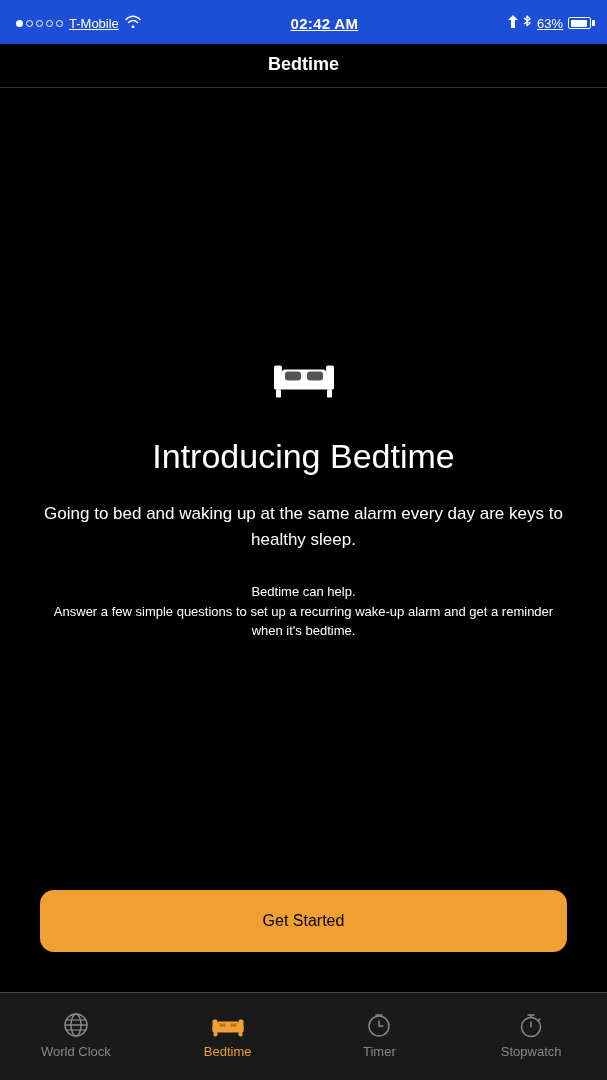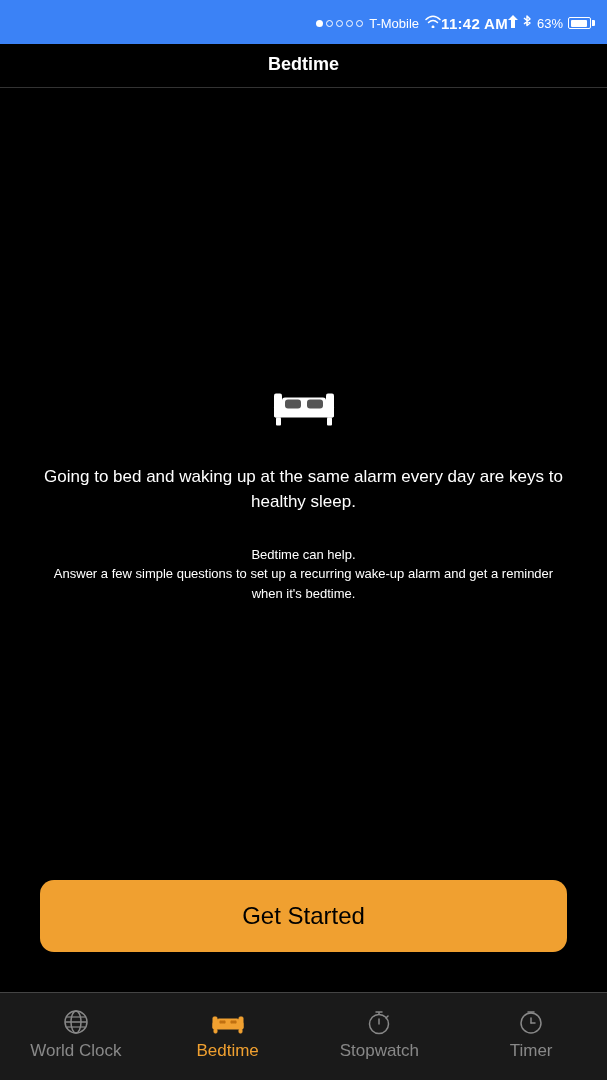--- a/index.html
+++ b/index.html
@@ -15,26 +15,27 @@
       font-family: -apple-system, 'Helvetica Neue', Helvetica, Arial, sans-serif;
       color: #fff;
       overflow: hidden;
       display: flex;
       flex-direction: column;
     }
 
     
     .status-bar {
       display: flex;
-      justify-content: flex-end;
+      justify-content: space-between;
       align-items: center;
       padding: 8px 16px 6px;
-      background: #3b82f6;
+      background: #1d4ed8;
       height: 44px;
       flex-shrink: 0;
+      text-decoration: underline;
     }
 
     .status-left {
       display: flex;
       align-items: center;
       gap: 6px;
       font-size: 13px;
       font-weight: 500;
     }
 
@@ -133,21 +134,21 @@
       padding: 0 40px 40px;
       flex-shrink: 0;
     }
 
     .get-started-btn {
       width: 100%;
       background: #f0a030;
       border: none;
       border-radius: 14px;
       padding: 22px 0;
-      font-size: 24px;
+      font-size: 16px;
       font-weight: 500;
       color: #000;
       cursor: pointer;
       display: block;
       text-align: center;
     }
 
     
     .tab-bar {
       background: #1a1a1a;
@@ -171,21 +172,21 @@
 
     .tab-icon {
       width: 28px;
       height: 28px;
       display: flex;
       align-items: center;
       justify-content: center;
     }
 
     .tab-label {
-      font-size: 17px;
+      font-size: 13px;
       color: #888;
     }
 
     .tab-item.active .tab-label {
       color: #f0a030;
     }
 
     .tab-item.active .tab-icon svg path,
     .tab-item.active .tab-icon svg circle,
     .tab-item.active .tab-icon svg rect,
@@ -247,21 +248,21 @@
     </div>
     <span>T-Mobile</span>
     <span>
       <svg width="16" height="13" viewBox="0 0 16 13" fill="white">
         <path d="M8 10.5 C8.8 10.5 9.5 11.2 9.5 12 C9.5 12.8 8.8 13.5 8 13.5 C7.2 13.5 6.5 12.8 6.5 12 C6.5 11.2 7.2 10.5 8 10.5Z"></path>
         <path d="M3.5 7.5 C4.9 6.1 6.4 5.4 8 5.4 C9.6 5.4 11.1 6.1 12.5 7.5" stroke="white" stroke-width="1.5" fill="none" stroke-linecap="round"></path>
         <path d="M1 4.5 C3 2.4 5.4 1.2 8 1.2 C10.6 1.2 13 2.4 15 4.5" stroke="white" stroke-width="1.5" fill="none" stroke-linecap="round"></path>
       </svg>
     </span>
   </div>
-  <div class="status-center">11:42 AM</div>
+  <div class="status-center">02:42 AM</div>
   <div class="status-right">
     <span>
       <svg width="10" height="13" viewBox="0 0 10 13" fill="white">
         <path d="M5 0 L10 5 L7 5 L7 13 L3 13 L3 5 L0 5 Z"></path>
       </svg>
     </span>
     <span>
       <svg width="9" height="13" viewBox="0 0 9 13" fill="white">
         <polyline points="1,3 7,8 4,10.5 4,1 7,4 1,9" stroke="white" stroke-width="1.5" fill="none" stroke-linejoin="round"></polyline>
       </svg>
@@ -293,20 +294,21 @@
 
       <rect x="16" y="22" width="16" height="9" rx="3" fill="#555"></rect>
 
       <rect x="38" y="22" width="16" height="9" rx="3" fill="#555"></rect>
 
       <rect x="7" y="40" width="5" height="8" rx="1" fill="white"></rect>
       <rect x="58" y="40" width="5" height="8" rx="1" fill="white"></rect>
     </svg>
   </div>
 
+  <h1 class="intro-title">Introducing Bedtime</h1>
 
   <p class="intro-text">Going to bed and waking up at the same alarm every day are keys to healthy sleep.</p>
 
   <p class="bedtime-help-text">
     Bedtime can help.<br>
     Answer a few simple questions to set up a recurring wake-up alarm and get a reminder when it's bedtime.
   </p>
 </div>
 
 <div class="button-area">
@@ -346,36 +348,36 @@
         <rect x="2" y="20" width="3" height="4" rx="1" fill="#f0a030"></rect>
         <rect x="27" y="20" width="3" height="4" rx="1" fill="#f0a030"></rect>
       </svg>
     </div>
     <span class="tab-label">Bedtime</span>
   </div>
 
   <div class="tab-item">
     <div class="tab-icon">
       <svg width="28" height="28" viewBox="0 0 28 28" fill="none">
+        <circle cx="14" cy="15" r="10" stroke="#888" stroke-width="1.5"></circle>
+        <line x1="14" y1="10" x2="14" y2="15" stroke="#888" stroke-width="1.5" stroke-linecap="round"></line>
+        <line x1="14" y1="15" x2="18" y2="15" stroke="#888" stroke-width="1.5" stroke-linecap="round"></line>
+        <line x1="14" y1="4" x2="14" y2="5.5" stroke="#888" stroke-width="1.5"></line>
+        <line x1="11" y1="4" x2="17" y2="4" stroke="#888" stroke-width="1.5" stroke-linecap="round"></line>
+      </svg>
+    </div>
+    <span class="tab-label">Timer</span>
+  </div>
+
+  <div class="tab-item">
+    <div class="tab-icon">
+      <svg width="28" height="28" viewBox="0 0 28 28" fill="none">
         <circle cx="14" cy="16" r="9.5" stroke="#888" stroke-width="1.5"></circle>
         <line x1="14" y1="11" x2="14" y2="16" stroke="#888" stroke-width="1.5" stroke-linecap="round"></line>
         <line x1="11" y1="4" x2="17" y2="4" stroke="#888" stroke-width="1.5" stroke-linecap="round"></line>
         <line x1="14" y1="4" x2="14" y2="6.5" stroke="#888" stroke-width="1.5"></line>
         <line x1="23" y1="8" x2="21" y2="10" stroke="#888" stroke-width="1.5" stroke-linecap="round"></line>
       </svg>
     </div>
     <span class="tab-label">Stopwatch</span>
   </div>
 
-  <div class="tab-item">
-    <div class="tab-icon">
-      <svg width="28" height="28" viewBox="0 0 28 28" fill="none">
-        <circle cx="14" cy="15" r="10" stroke="#888" stroke-width="1.5"></circle>
-        <line x1="14" y1="10" x2="14" y2="15" stroke="#888" stroke-width="1.5" stroke-linecap="round"></line>
-        <line x1="14" y1="15" x2="18" y2="15" stroke="#888" stroke-width="1.5" stroke-linecap="round"></line>
-        <line x1="14" y1="4" x2="14" y2="5.5" stroke="#888" stroke-width="1.5"></line>
-        <line x1="11" y1="4" x2="17" y2="4" stroke="#888" stroke-width="1.5" stroke-linecap="round"></line>
-      </svg>
-    </div>
-    <span class="tab-label">Timer</span>
-  </div>
-
 </div>
 
 </body></html>

